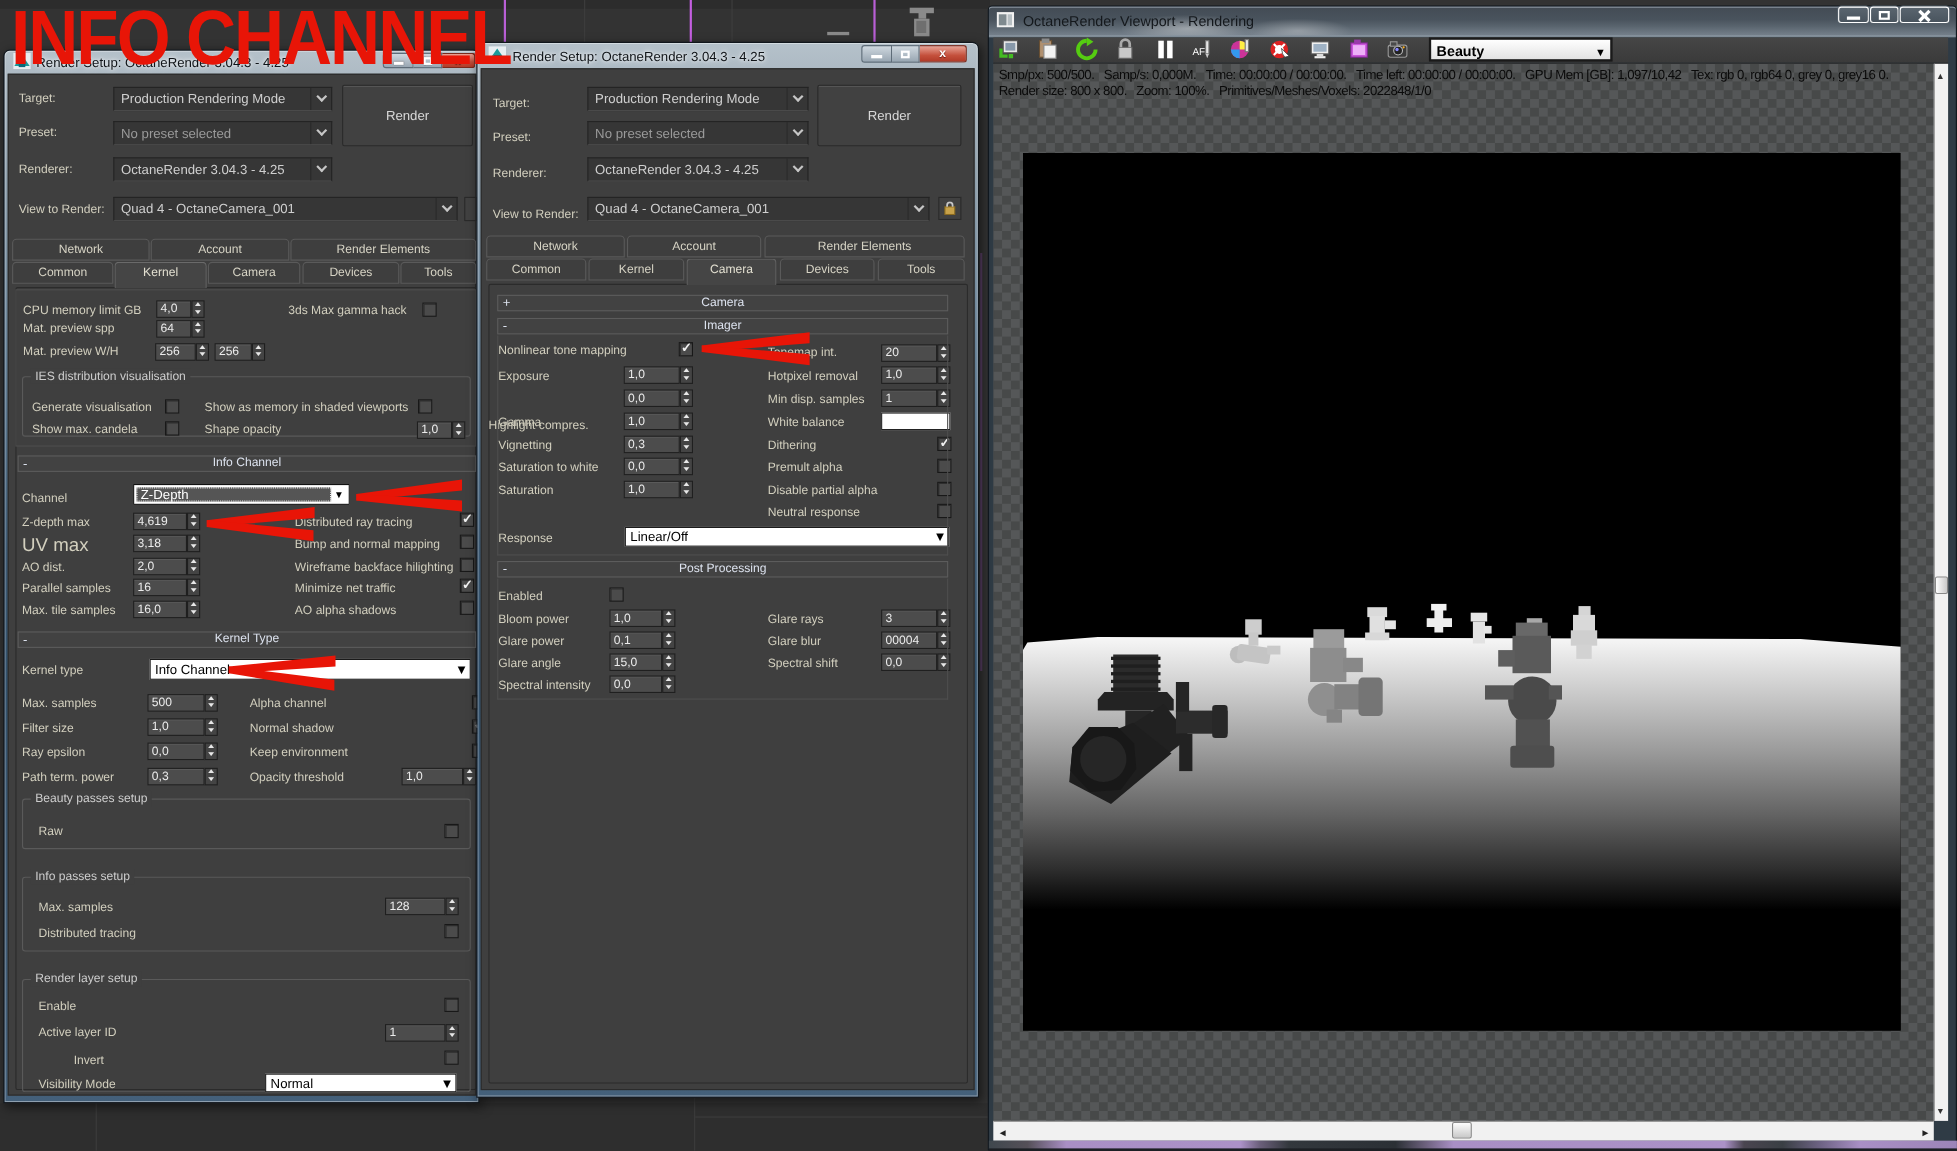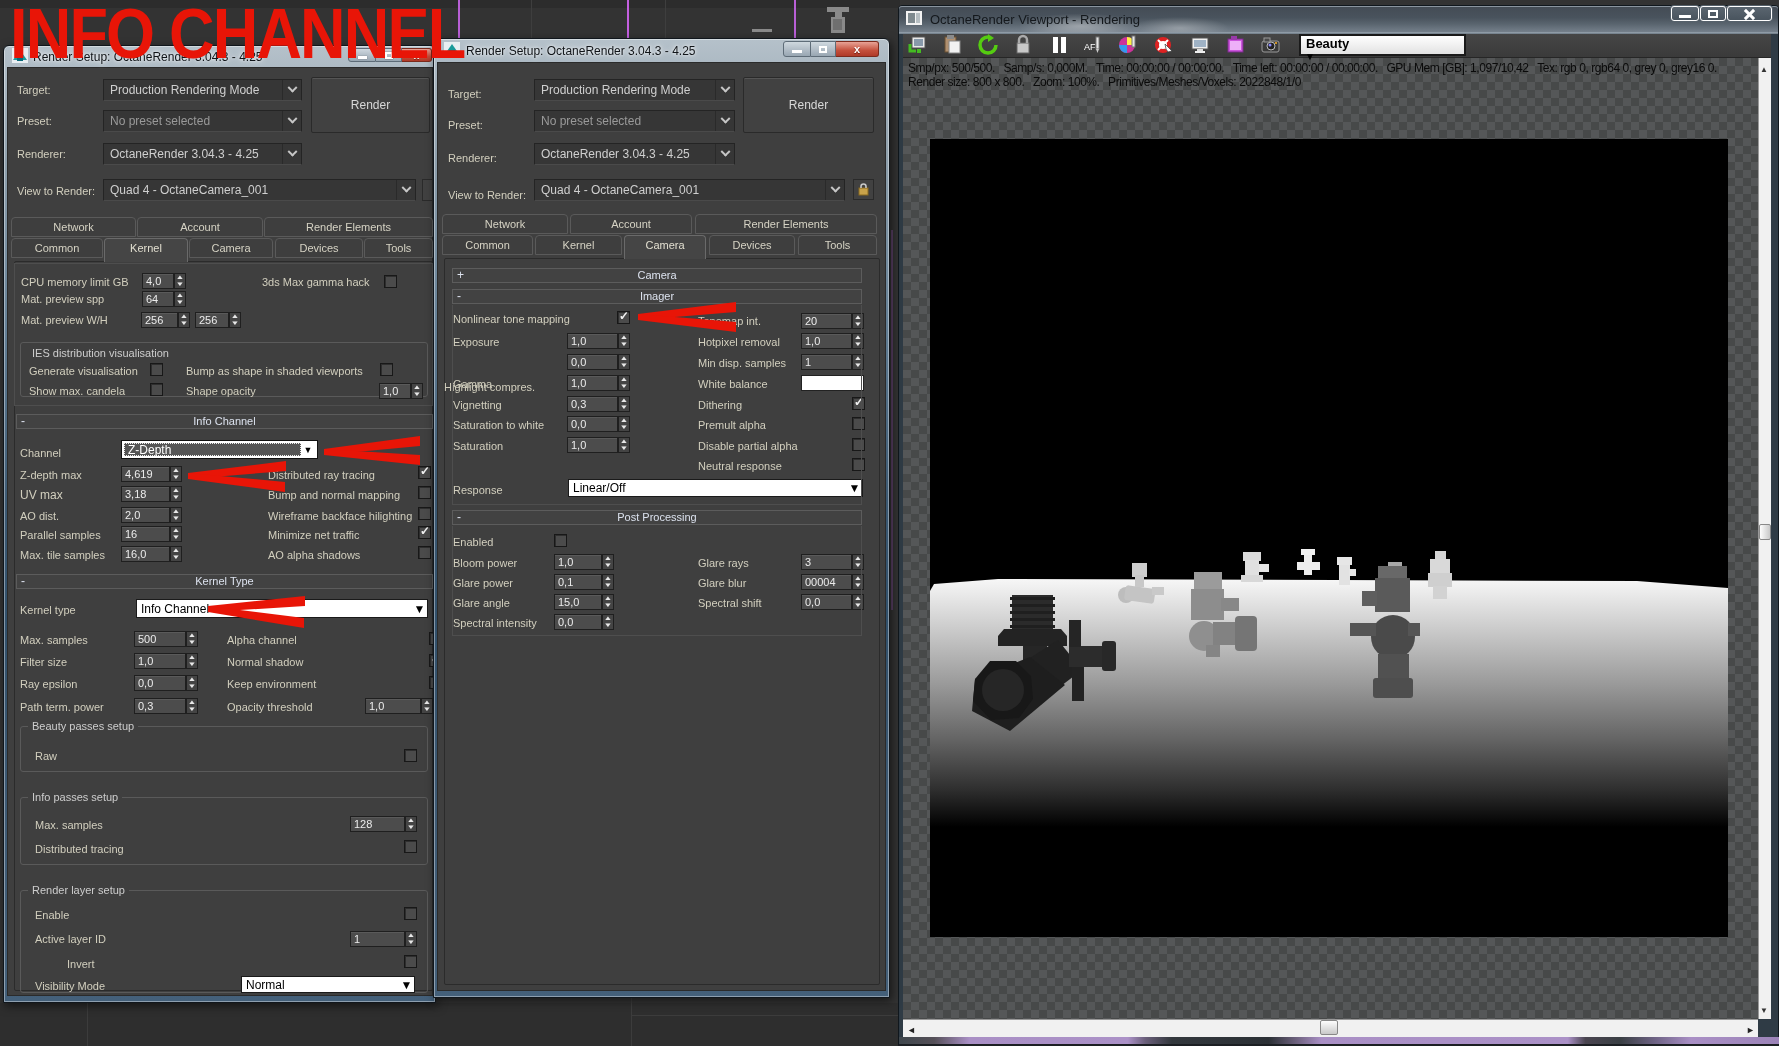--- a/index.html
+++ b/index.html
@@ -139,21 +139,21 @@
 </g>
 <g transform="translate(358,3)">
  <rect x="1" y="6" width="17" height="11" rx="2" fill="#3a3a3a" stroke="#999"></rect>
       <circle cx="10" cy="11" r="4" fill="#222" stroke="#bbb"></circle>
  <circle cx="9" cy="10" r="1.5" fill="#88f"></circle>
       <rect x="3" y="3" width="6" height="4" fill="#4a4a4a" stroke="#999"></rect>
       <circle cx="15" cy="8" r="1" fill="#ffb020"></circle>
 </g>
 </svg>
 <div class="abs" style="left:1299px;top:34px;width:167px;height:22px;z-index:2;
-background:linear-gradient(#ffffff,#e2e2e2);border:2px solid #1a1a1a;display:flex;align-items:flex-start;flex-direction:column;">
+background:linear-gradient(#ffffff,#e2e2e2);border:2px solid #1a1a1a;display:flex;align-items:flex-end;">
 <span style="flex:1;font-size:13px;font-weight:bold;color:#000;padding-left:5px;">Beauty</span>
 <span style="width:18px;font-size:10px;text-align:center;color:#000;">▼</span>
   </div>
 <div class="abs" style="left:903px;top:58px;width:855px;height:961px;z-index:1;
 background:conic-gradient(#555758 0 25%,#474949 0 50%,#555758 0 75%,#474949 0);
 background-size:16px 16px;"></div>
 <div class="lb" style="left:908px;top:61px;font-size:12px;color:#0a0a0a;z-index:2;letter-spacing:-0.45px;">Smp/px:&nbsp;500/500.&nbsp;&nbsp;&nbsp;Samp/s:&nbsp;0,000M.&nbsp;&nbsp;&nbsp;Time:&nbsp;00:00:00&nbsp;/&nbsp;00:00:00.&nbsp;&nbsp;&nbsp;Time&nbsp;left:&nbsp;00:00:00&nbsp;/&nbsp;00:00:00.&nbsp;&nbsp;&nbsp;GPU&nbsp;Mem&nbsp;[GB]:&nbsp;1,097/10,42&nbsp;&nbsp;&nbsp;Tex:&nbsp;rgb&nbsp;0,&nbsp;rgb64&nbsp;0,&nbsp;grey&nbsp;0,&nbsp;grey16&nbsp;0.</div>
 <div class="lb" style="left:908px;top:75px;font-size:12px;color:#0a0a0a;z-index:2;letter-spacing:-0.45px;">Render&nbsp;size:&nbsp;800&nbsp;x&nbsp;800.&nbsp;&nbsp;&nbsp;Zoom:&nbsp;100%.&nbsp;&nbsp;&nbsp;Primitives/Meshes/Voxels:&nbsp;2022848/1/0</div>
 <svg class="abs" style="left:930px;top:139px;z-index:2" width="798" height="798" viewBox="0 0 798 798">
 <defs>
@@ -335,24 +335,24 @@
     <div class="spn" style="left:178px;top:312px;height:16px;">
       <span>▲</span>
       <span>▼</span>
     </div>
     <div class="fld" style="left:195px;top:312px;width:34px;height:16px;">256</div>
     <div class="spn" style="left:229px;top:312px;height:16px;">
       <span>▲</span>
       <span>▼</span>
     </div>
     <div class="gp" style="left:20px;top:342px;width:408px;height:55px;"></div>
-    <div class="gpt" style="left:28px;top:346px;">IES distribution visualisation</div>
+    <div class="gpt" style="left:28px;top:335px;">IES distribution visualisation</div>
     <div class="lb" style="left:29px;top:364px;font-size:11px;color:#d2cfbe;">Generate visualisation</div>
     <div class="cb" style="left:150px;top:363px;"></div>
-    <div class="lb" style="left:186px;top:364px;font-size:11px;color:#d2cfbe;">Bump as shape in shaded viewports</div>
+    <div class="lb" style="left:186px;top:364px;font-size:11px;color:#d2cfbe;">Show as memory in shaded viewports</div>
     <div class="cb" style="left:380px;top:363px;"></div>
     <div class="lb" style="left:29px;top:384px;font-size:11px;color:#d2cfbe;">Show max. candela</div>
     <div class="cb" style="left:150px;top:383px;"></div>
     <div class="lb" style="left:186px;top:384px;font-size:11px;color:#d2cfbe;">Shape opacity</div>
     <div class="fld" style="left:379px;top:383px;width:32px;height:16px;">1,0</div>
     <div class="spn" style="left:411px;top:383px;height:16px;">
       <span>▲</span>
       <span>▼</span>
     </div>
     <div class="ro" style="left:16px;top:414px;width:417px;"><span class="rom">-</span><span class="rot">Info Channel</span></div>
@@ -360,21 +360,21 @@
     <div class="fc" style="left:121px;top:440px;width:197px;height:19px;">
       <span class="fct">Z-Depth</span>
       <span class="fca">▼</span>
     </div>
     <div class="lb" style="left:20px;top:468px;font-size:11px;color:#d2cfbe;">Z-depth max</div>
     <div class="fld" style="left:121px;top:466px;width:49px;height:16px;">4,619</div>
     <div class="spn" style="left:170px;top:466px;height:16px;">
       <span>▲</span>
       <span>▼</span>
     </div>
-    <div class="lb" style="left:20px;top:488px;font-size:12px;color:#d2cfbe;">UV max</div>
+    <div class="lb" style="left:20px;top:488px;font-size:17px;color:#d2cfbe;">UV max</div>
     <div class="fld" style="left:121px;top:486px;width:49px;height:16px;">3,18</div>
     <div class="spn" style="left:170px;top:486px;height:16px;">
       <span>▲</span>
       <span>▼</span>
     </div>
     <div class="lb" style="left:20px;top:509px;font-size:11px;color:#d2cfbe;">AO dist.</div>
     <div class="fld" style="left:121px;top:507px;width:49px;height:16px;">2,0</div>
     <div class="spn" style="left:170px;top:507px;height:16px;">
       <span>▲</span>
       <span>▼</span>

